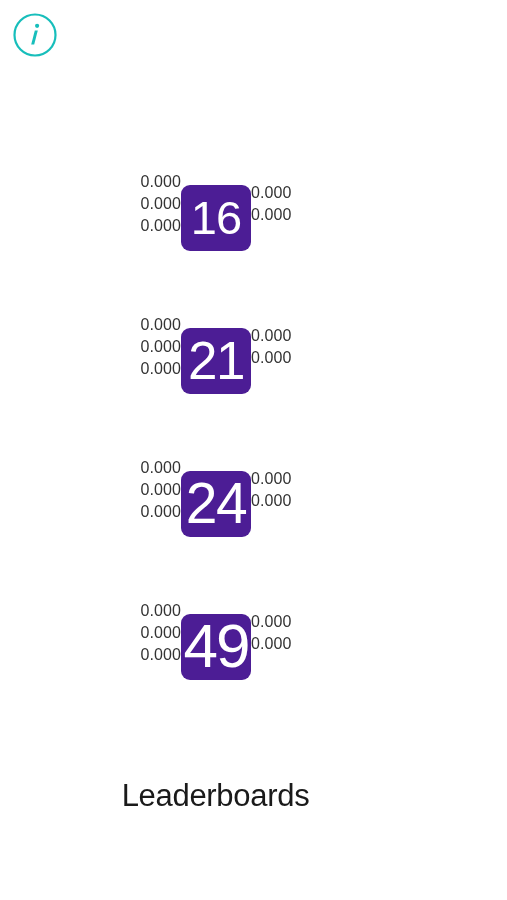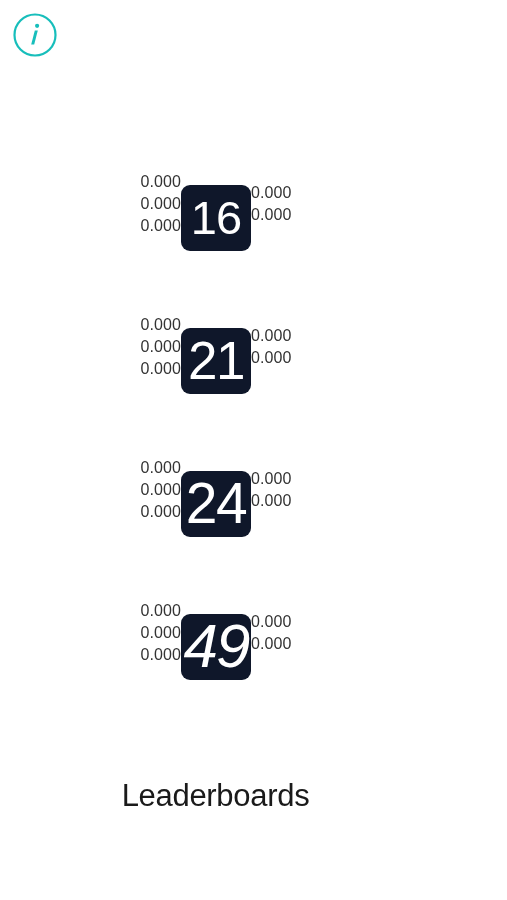--- a/index.html
+++ b/index.html
@@ -58,21 +58,21 @@
     color: #333333;
     letter-spacing: 0.1px;
     white-space: nowrap;
   }
   .side-values.left  { text-align: right; align-items: flex-end; }
   .side-values.right { text-align: left;  align-items: flex-start; }
 
   .tile {
     width: 70px;
     height: 66px;
-    background: #0f172a;
+    background: #4c1d95;
     border-radius: 9px;
     display: flex;
     align-items: center;
     justify-content: center;
     flex: 0 0 auto;
     position: relative;
     z-index: 2;
     margin-top: 28px;
   }
   .tile-number {
@@ -80,21 +80,21 @@
     font-weight: 400;
     line-height: 1;
     letter-spacing: -1px;
     white-space: nowrap;
     position: relative;
     top: -1px;
   }
   .tile-number.s1 { font-size: 47px; }
   .tile-number.s2 { font-size: 53px; letter-spacing: -1.5px; }
   .tile-number.s3 { font-size: 57px; letter-spacing: -1.5px; }
-  .tile-number.s4 { font-size: 62px; letter-spacing: -2px; font-style: italic; }
+  .tile-number.s4 { font-size: 62px; letter-spacing: -2px; }
 
   
   .footer-title {
     position: absolute;
     left: 0;
     top: 778px;
     width: 431px;
     text-align: center;
     font-size: 31px;
     font-weight: 400;

